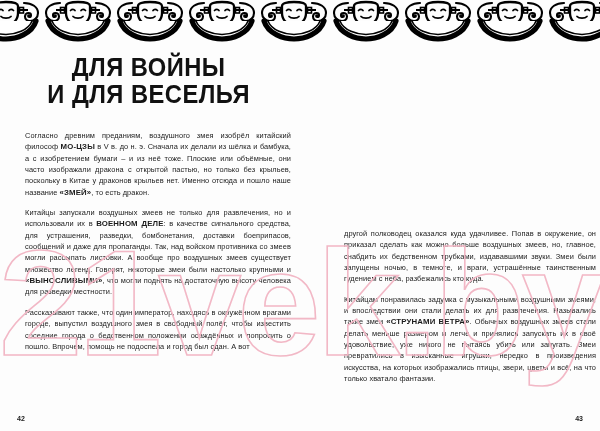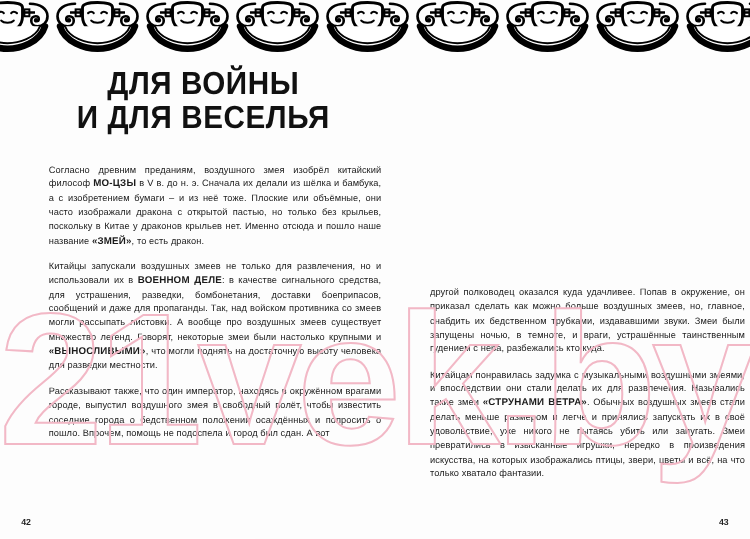--- a/index.html
+++ b/index.html
@@ -30,21 +30,21 @@
     top: 0; left: 0;
     width: 600px;
     height: 42px;
     overflow: hidden;
   }
   #top-border svg { display: block; }
 
   
   #left-page {
     position: absolute;
-    left: 14px; top: 42px;
+    left: 0; top: 42px;
     width: 300px;
     height: 389px;
   }
 
   #page-title {
     position: absolute;
     left: 24px;
     top: 12px;
     width: 268px;
     font-family: "Liberation Sans", sans-serif;

